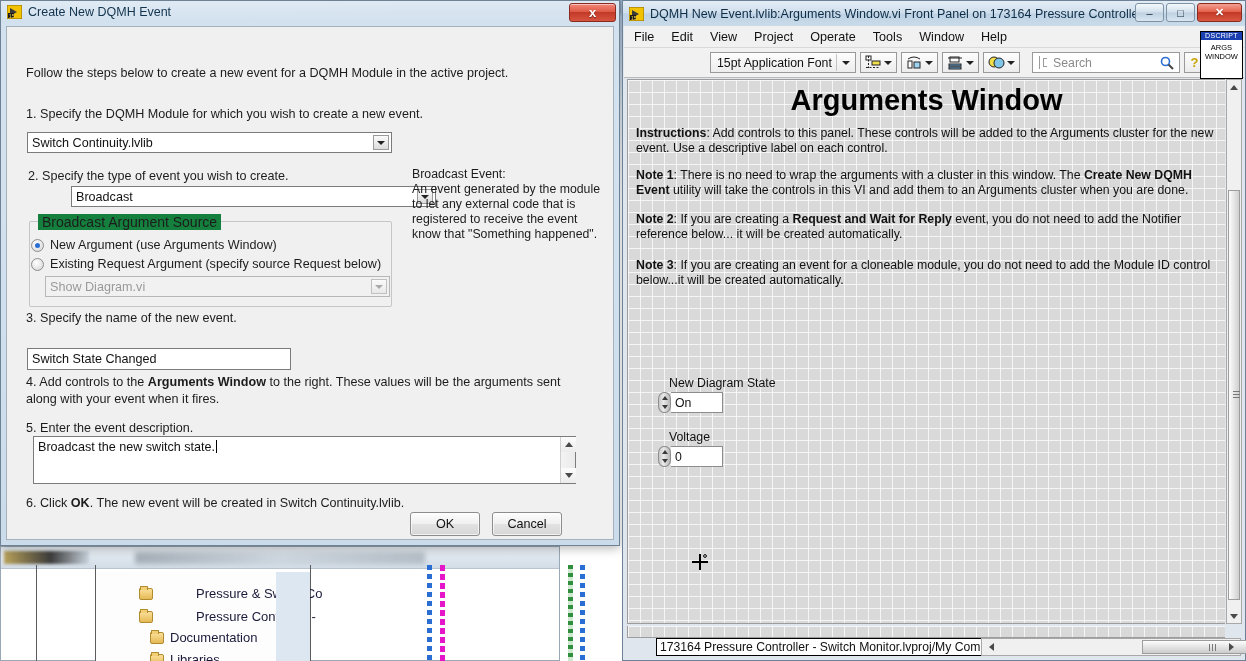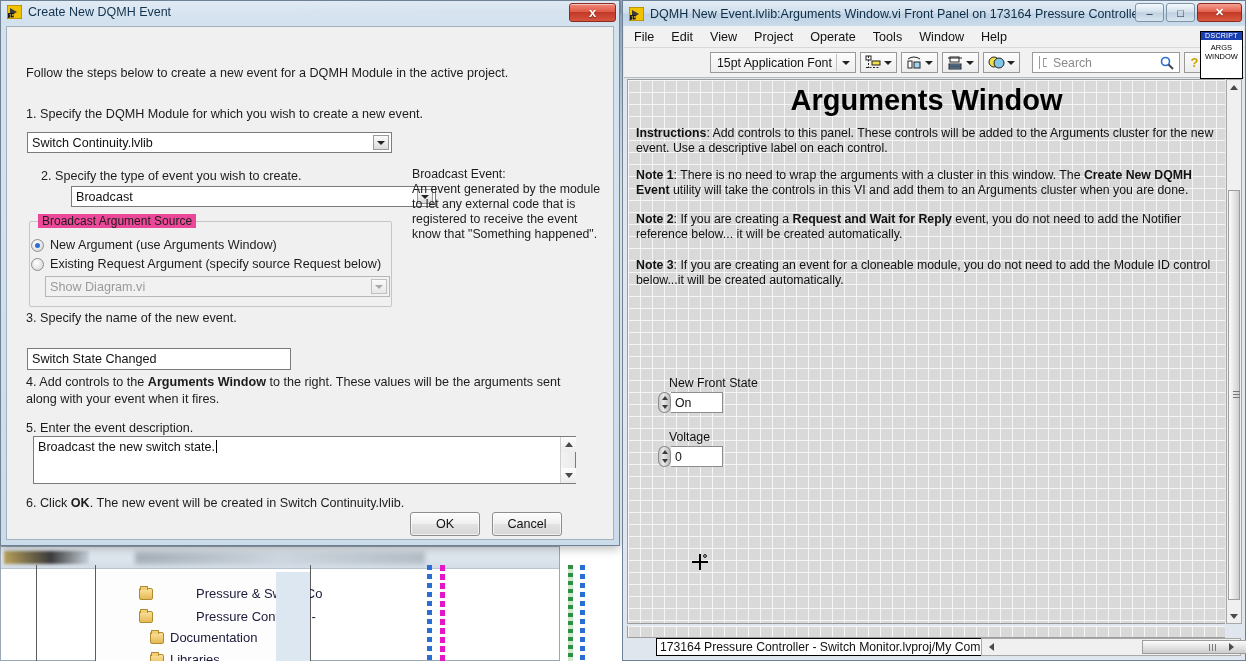--- a/index.html
+++ b/index.html
@@ -108,22 +108,22 @@
   }
   .combo.disabled{ background:#f1f1f1; border-color:#b6b6b6; color:#9a9a9a; }
   .combo.disabled .arrowbtn{ background:linear-gradient(180deg,#fafafa,#e8e8e8); border-color:#c0c0c0; }
   .caret{ width:0;height:0;border-left:4px solid transparent;border-right:4px solid transparent;border-top:4px solid #222; }
   .combo.disabled .caret{ border-top-color:#a9a9a9; }
 
   .groupbox{
     position:absolute; border:1px solid #c6c6c6; border-radius:2px; background:transparent;
   }
   .group-legend{
-    position:absolute; top:-8px; left:8px; padding:0 4px; background:#ec4899;
-    font-size:12px; color:#1c1c1c;
+    position:absolute; top:-8px; left:8px; padding:0 4px; background:#15803d;
+    font-size:14px; color:#1c1c1c;
   }
   .radio-row{ position:absolute; display:flex; align-items:center; gap:6px; font-size:12.6px; color:#1c1c1c; cursor:pointer; }
   .radio{
     width:13px;height:13px;border-radius:50%;
     background:radial-gradient(circle at 40% 35%,#ffffff,#e4e4e4 60%,#cfcfcf);
     border:1px solid #8e8e8e; position:relative; flex:0 0 auto;
   }
   .radio.on:after{
     content:""; position:absolute; left:3px; top:3px; width:5px; height:5px;
     border-radius:50%; background:#2a6ed4;
@@ -363,21 +363,21 @@
         <div class="lbl" style="left:19px;top:38px;width:560px;">Follow the steps below to create a new event for a DQMH Module in the active project.</div>
 
         <div class="lbl" style="left:19px;top:79px;">1. Specify the DQMH Module for which you wish to create a new event.</div>
         <div class="combo" style="left:20px;top:97px;width:365px;margin-top:8px;">
           <span>Switch Continuity.lvlib</span>
           <span class="arrowbtn">
               <i class="caret"></i>
             </span>
         </div>
 
-        <div class="lbl" style="left:34px;top:141px;">2. Specify the type of event you wish to create.</div>
+        <div class="lbl" style="left:21px;top:141px;">2. Specify the type of event you wish to create.</div>
         <div class="combo" style="left:20px;top:159px;width:365px;margin-left:44px;">
           <span>Broadcast</span>
           <span class="arrowbtn">
               <i class="caret"></i>
             </span>
         </div>
 
         <div class="groupbox" style="left:22px;top:194px;width:363px;height:86px;">
           <span class="group-legend">Broadcast Argument Source</span>
         </div>
@@ -544,21 +544,21 @@
       </div>
 
       <div class="fp-text" style="left:8px;top:132px;width:588px;">
         <b>Note 2</b><span>: If you are creating a </span><b>Request and Wait for Reply</b><span> event, you do not need to add the Notifier reference below... it will be created automatically.</span>
       </div>
 
       <div class="fp-text" style="left:8px;top:178px;width:588px;">
         <b>Note 3</b><span>: If you are creating an event for a cloneable module, you do not need to add the Module ID control below...it will be created automatically.</span>
       </div>
 
-      <div class="ctrl-label" style="left:41px;top:296px;">New Front State</div>
+      <div class="ctrl-label" style="left:41px;top:296px;">New Diagram State</div>
       <div class="ctrl" style="left:30px;top:312px;">
         <div class="spinner">
           <div>
               <i class="sp-up"></i>
             </div>
             <div>
               <i class="sp-dn"></i>
             </div>
         </div>
         <div class="ctrl-val">On</div>

